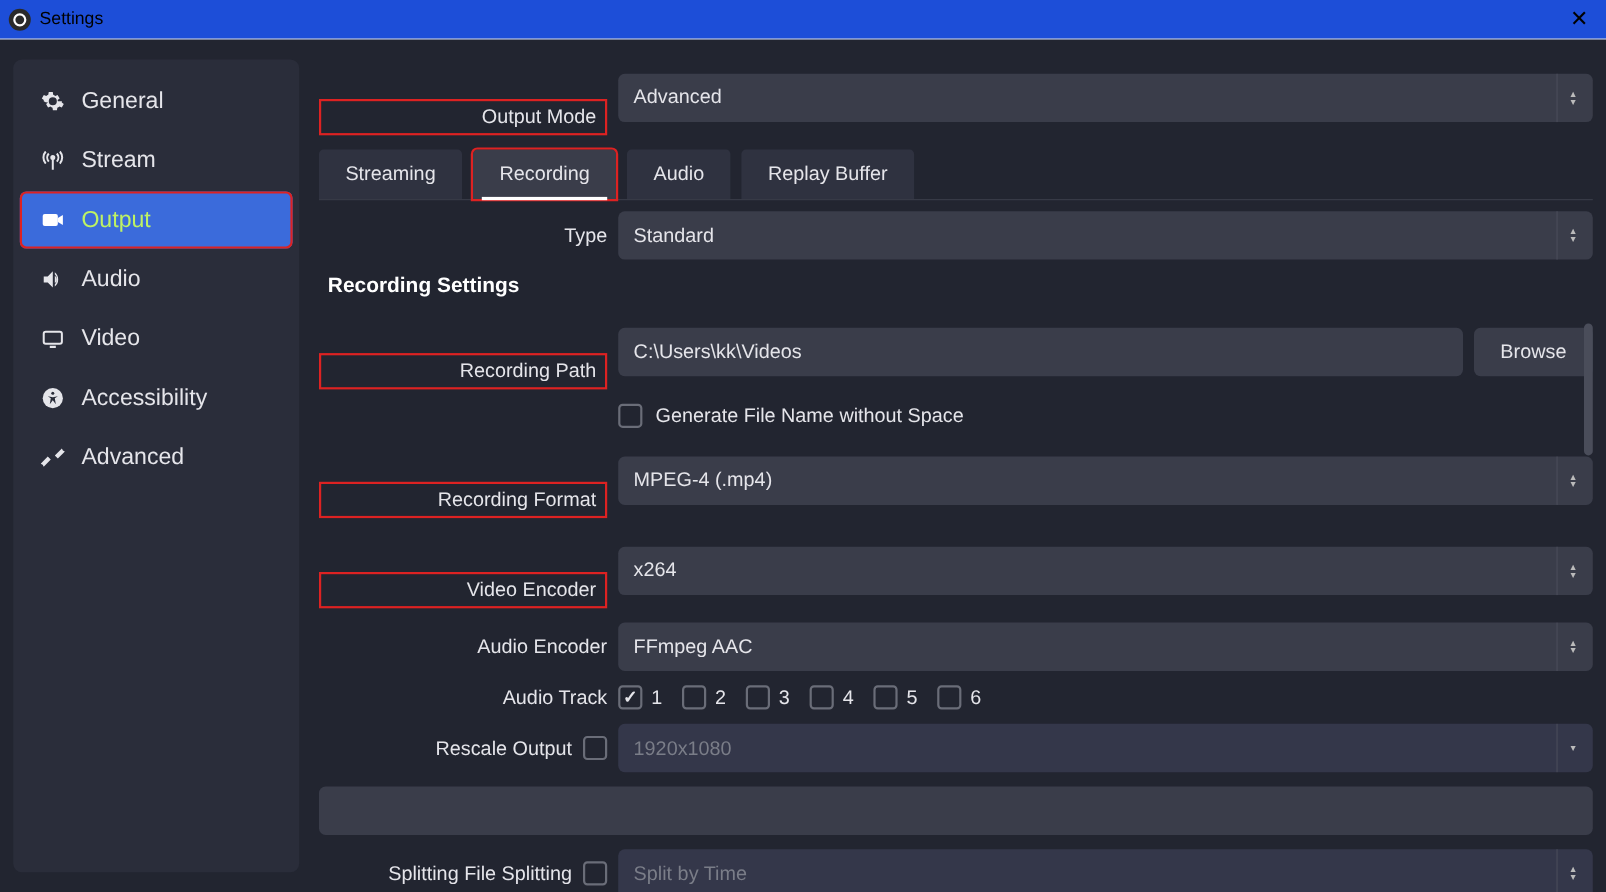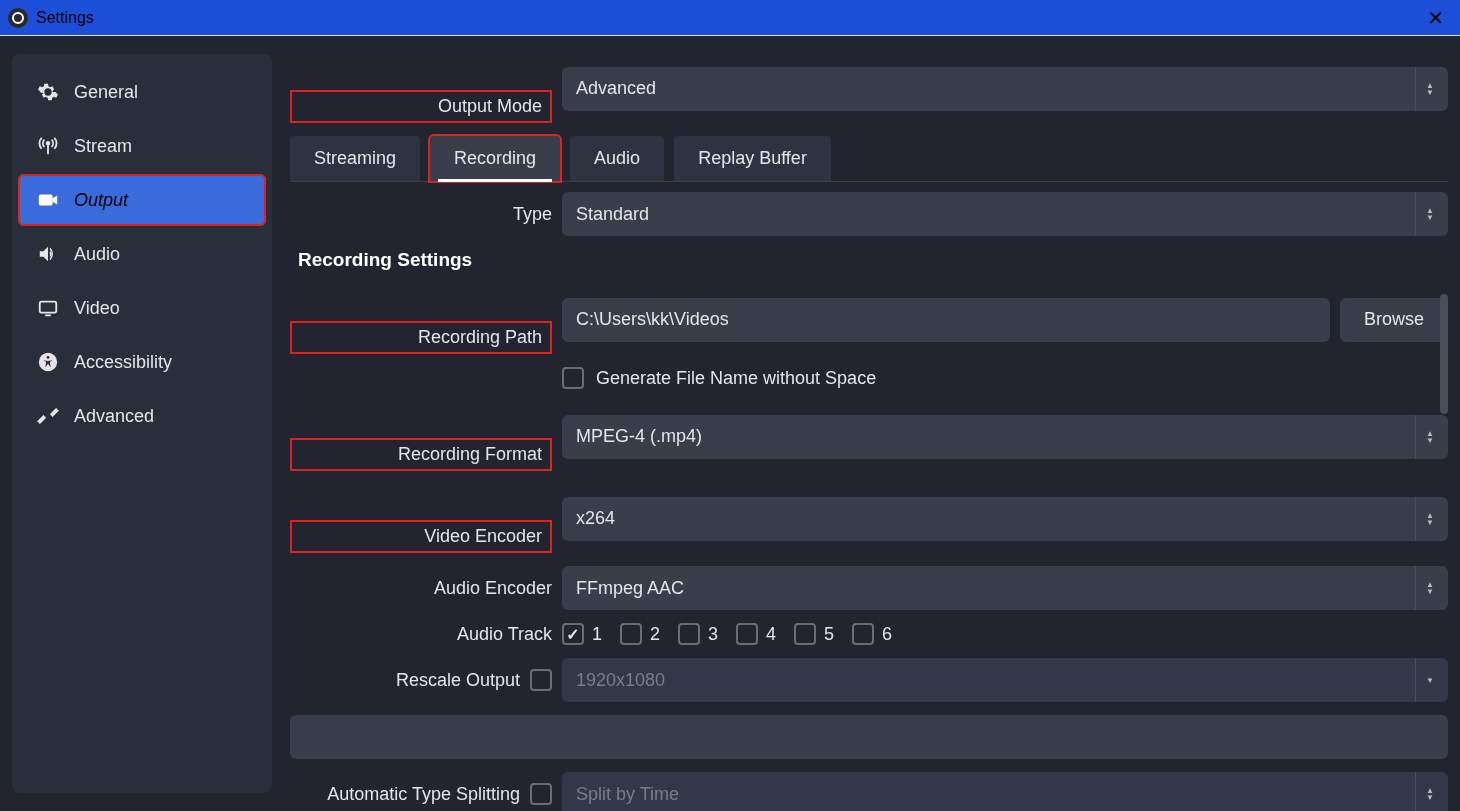--- a/index.html
+++ b/index.html
@@ -5,22 +5,22 @@
     * { box-sizing: border-box; margin: 0; padding: 0; }
     body { font-family: -apple-system, BlinkMacSystemFont, "Segoe UI", sans-serif; background: #fff; width: 1460px; height: 811px; overflow: hidden; }
     .titlebar { height: 36px; background: #1d4ed8; display: flex; align-items: center; padding: 0 8px; border-bottom: 1px solid #e0e0e0; justify-content: space-between; }
     .titlebar-left { display: flex; align-items: center; gap: 8px; }
     .app-logo { width: 20px; height: 20px; border-radius: 50%; background: #2a2a2a; position: relative; }
     .app-logo::after { content: ''; width: 8px; height: 8px; border: 2px solid #fff; border-radius: 50%; position: absolute; top: 4px; left: 4px; }
     .titlebar-title { font-size: 16px; color: #000; }
     .titlebar-close { font-size: 20px; color: #000; cursor: pointer; padding: 0 8px; }
     .main-area { display: flex; height: calc(100% - 36px); background: #222530; padding: 18px 12px; gap: 18px; }
     .sidebar { width: 260px; background: #2a2d3a; border-radius: 8px; padding: 10px 0; }
-    .sidebar-item { display: flex; align-items: center; gap: 14px; padding: 14px 18px; color: #e5e5ea; font-size: 18px; cursor: pointer; border-radius: 6px; margin: 2px 6px; }
-    .sidebar-item.active { background: #3b6bdb; color: #000000; font-style: italic; }
+    .sidebar-item { display: flex; align-items: center; gap: 14px; padding: 14px 18px; color: #e5e5ea; font-size: 21px; cursor: pointer; border-radius: 6px; margin: 2px 6px; }
+    .sidebar-item.active { background: #3b6bdb; color: #bef264; }
     .sidebar-icon { width: 24px; height: 24px; display: flex; align-items: center; justify-content: center; flex-shrink: 0; }
     .sidebar-item.red-hl { outline: 2px solid #d22; outline-offset: -2px; }
     .content { flex: 1; display: flex; flex-direction: column; gap: 8px; position: relative; }
     .form-row { display: flex; align-items: center; gap: 10px; margin-bottom: 13px; }
     .form-label { width: 262px; text-align: right; color: #e5e5ea; font-size: 18px; }
     .form-label.hl { border: 2px solid #d22; padding: 4px 8px; display: inline-block; margin-top: 36px; }
     .form-label-wrap { width: 262px; text-align: right; }
     .dropdown { flex: 1; height: 44px; background: #3a3d4a; border: none; border-radius: 6px; display: flex; align-items: center; justify-content: space-between; padding: 0 14px; color: #e5e5ea; font-size: 18px; cursor: pointer; position: relative; }
     .dropdown-spinner { display: flex; flex-direction: column; gap: 0; font-size: 8px; line-height: 7px; color: #bbb; border-left: 1px solid #4a4d5a; padding-left: 10px; height: 44px; justify-content: center; }
     .dropdown.full { flex: 1; }
@@ -233,21 +233,21 @@
           <span class="dropdown-spinner">▼</span>
         </div>
       </div>
 
       <div class="form-row">
         <input class="textfield" type="text" style="">
       </div>
 
       <div class="form-row">
         <div class="form-label" style="display:flex; justify-content:flex-end; align-items:center; gap:10px;">
-          <span>Automatic Type Splitting</span>
+          <span>Splitting File Splitting</span>
           <span class="checkbox"></span>
         </div>
         <div class="dropdown full" style="background:#34374a;">
           <span style="color:#7a7d88;">Split by Time</span>
           <span class="dropdown-spinner">▲<br>▼</span>
         </div>
       </div>
 
       <div class="scroll-indicator"></div>
     </div>

